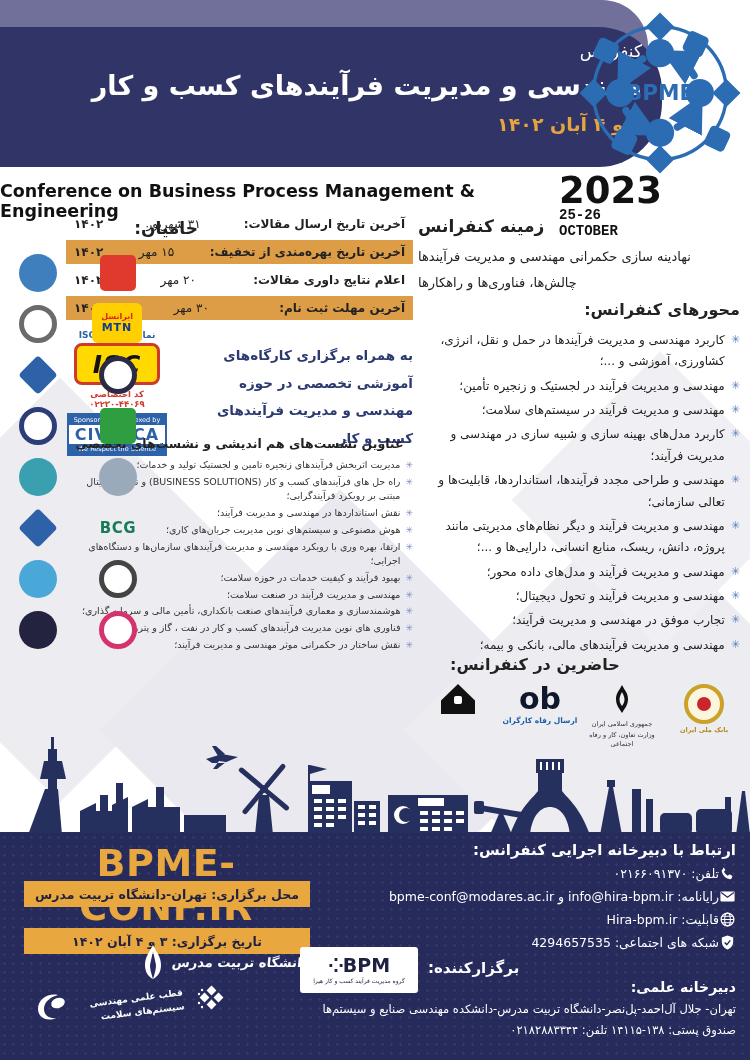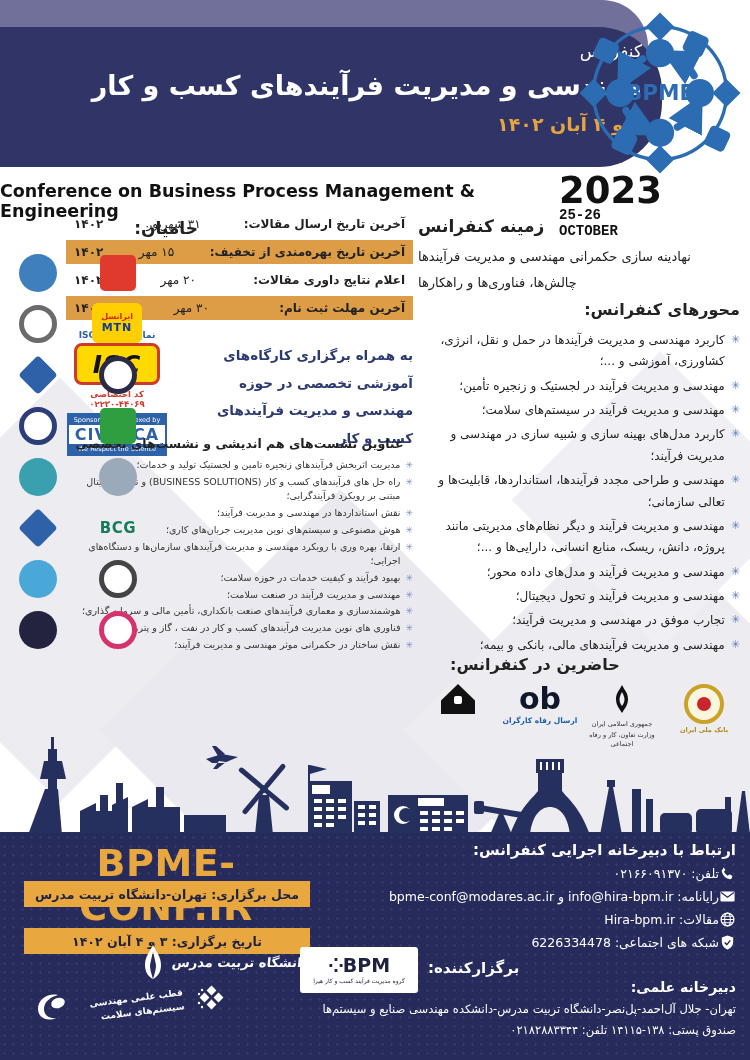--- a/index.html
+++ b/index.html
@@ -488,28 +488,28 @@
             <path d="M3 6.5 12 13 21 6.5" stroke="#262b5c" stroke-width="1.8" fill="none"></path>
           </svg>
         <span>رایانامه: info@hira-bpm.ir و bpme-conf@modares.ac.ir</span>
       </div>
       <div class="crow">
         <svg class="cicon" viewBox="0 0 24 24">
             <circle cx="12" cy="12" r="9" fill="none" stroke="#fff" stroke-width="1.8"></circle>
             <ellipse cx="12" cy="12" rx="4" ry="9" fill="none" stroke="#fff" stroke-width="1.5"></ellipse>
             <path d="M3 12h18 M4.5 7.5h15 M4.5 16.5h15" stroke="#fff" stroke-width="1.5"></path>
           </svg>
-        <span>مقالات: Hira-bpm.ir</span>
+        <span>قابلیت: Hira-bpm.ir</span>
       </div>
       <div class="crow">
         <svg class="cicon" viewBox="0 0 24 24">
             <path d="M12 2 20 5v6c0 5-3.4 9.4-8 11-4.6-1.6-8-6-8-11V5l8-3z" fill="#fff"></path>
             <path d="M8 12l3 3 5-6" stroke="#262b5c" stroke-width="2" fill="none"></path>
           </svg>
-        <span>شبکه های اجتماعی: 6226334478</span>
+        <span>شبکه های اجتماعی: 4294657535</span>
       </div>
     </div>
 
     <div class="org-label">برگزارکننده:</div>
     <div class="bpm-box">
       <div class="bpm-top"><span class="dots">⁘</span><span>BPM</span></div>
       <div class="bpm-sub" dir="rtl">گروه مدیریت فرآیند کسب و کار هیرا</div>
     </div>
     <div class="tmu">
       <svg width="26" height="34" viewBox="0 0 26 34">

